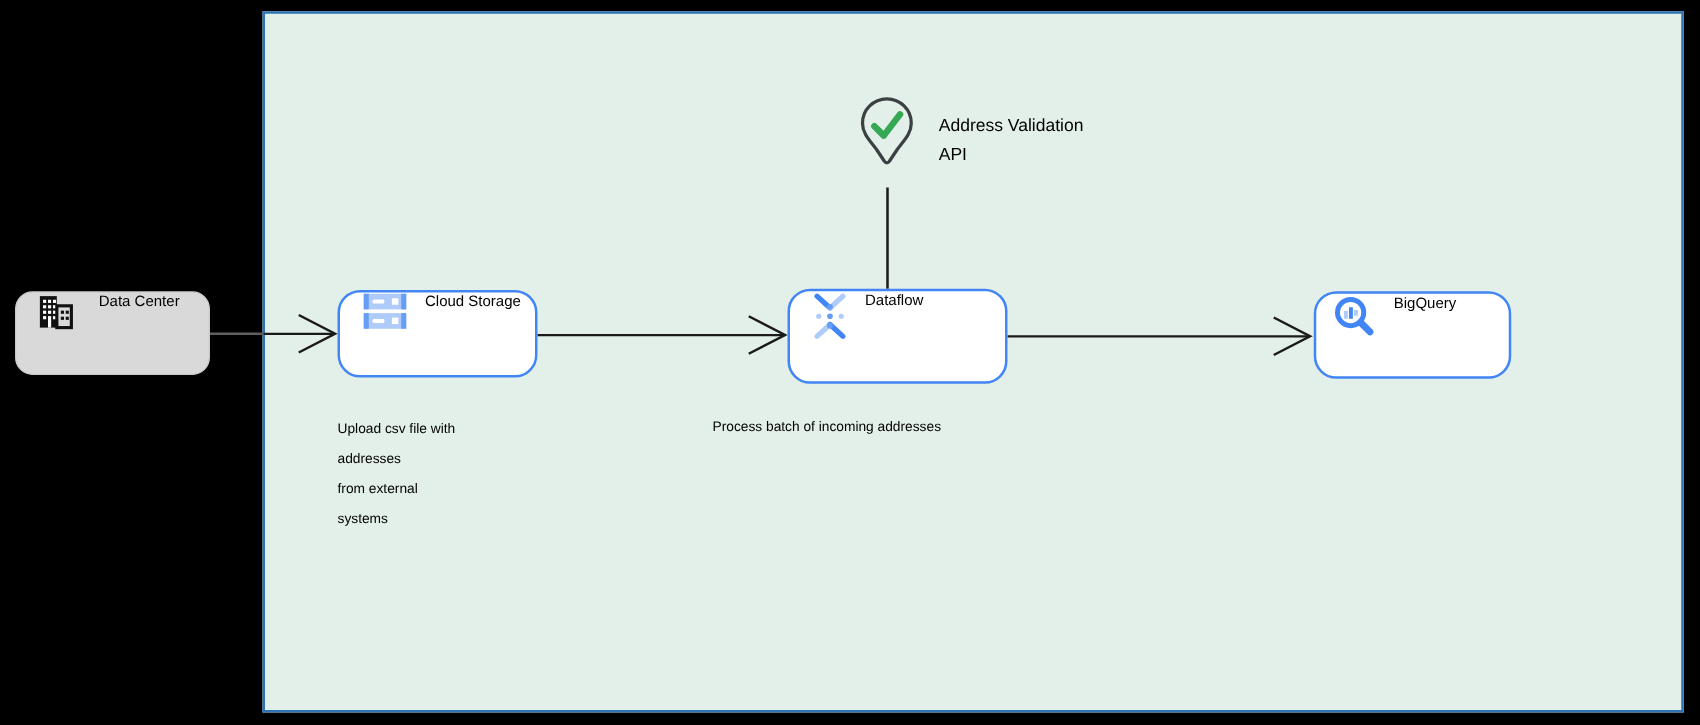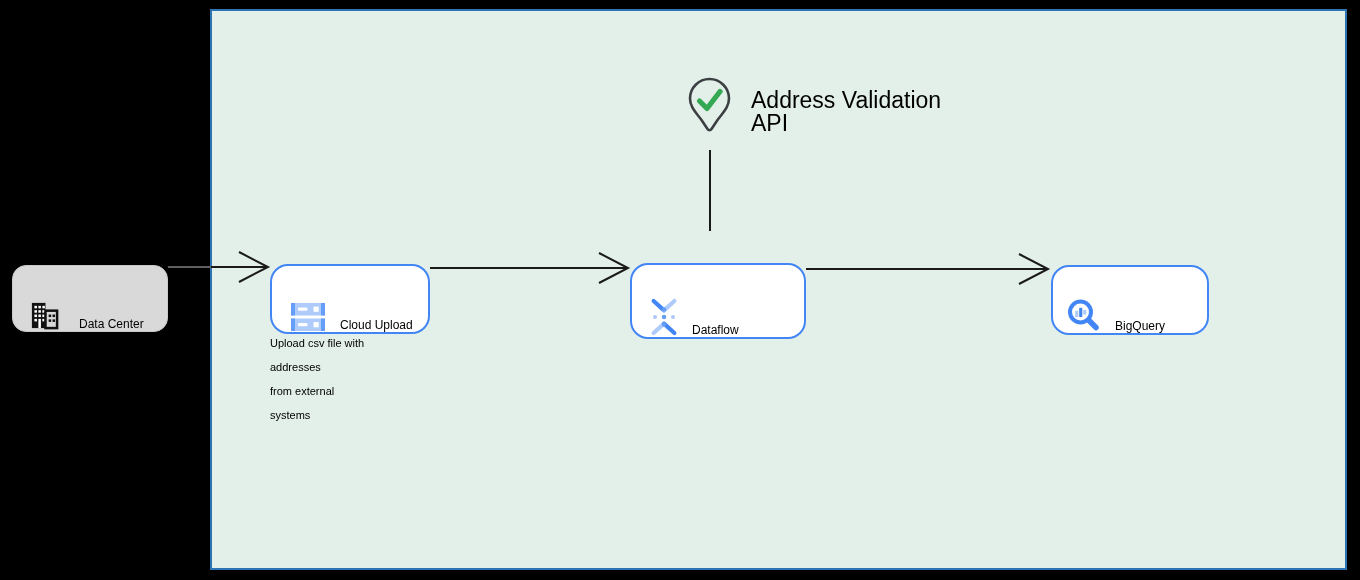--- a/index.html
+++ b/index.html
@@ -8,34 +8,34 @@
     --arrow:#1a1a1a; --arrow_dim:#5f5f5f; --pin_outline:#3c4043; --check_green:#34a853;
     --text:#000000;
   }
   *{margin:0;padding:0;box-sizing:border-box;}
   html,body{width:1360px;height:580px;overflow:hidden;}
   body{background:var(--canvas_bg);font-family:"Liberation Sans",sans-serif;color:var(--text);}
   .canvas{position:relative;width:1360px;height:580px;background:var(--canvas_bg);}
   .zone{position:absolute;left:210px;top:9px;width:1137px;height:561px;
         background:var(--zone_fill);border:2px solid var(--zone_border);}
   .connectors{position:absolute;left:0;top:0;width:1360px;height:580px;pointer-events:none;}
-  .node{position:absolute;display:flex;align-items:flex-end;margin-top:32px;}
+  .node{position:absolute;display:flex;align-items:flex-start;}
   .node .label{font-size:12px;color:var(--text);}
   .external-node{left:12px;top:233px;width:156px;height:67px;background:var(--external_node_fill);
         border:1px solid #c9c9c9;border-radius:14px;padding-left:16px;gap:19px;}
   .gcp-node{background:var(--node_fill);border:2px solid var(--node_border);border-radius:18px;}
   .node-cloud-storage{left:270px;top:232px;width:160px;height:70px;padding-left:18px;gap:14px;}
   .node-dataflow{left:630px;top:231px;width:176px;height:76px;padding-left:15px;gap:11px;}
   .node-bigquery{left:1051px;top:233px;width:158px;height:70px;padding-left:12px;gap:14px;}
   .caption{position:absolute;font-size:11px;line-height:24px;white-space:pre-line;color:var(--text);}
   .caption-cloud-storage{left:270px;top:331px;}
   .caption-dataflow{left:570px;top:330px;}
   .caption-bigquery{left:990px;top:330px;}
   .pin{position:absolute;left:686px;top:76px;width:47px;height:60px;}
-  .api-label{position:absolute;left:751px;top:89px;font-size:23px;line-height:23px;
+  .api-label{position:absolute;left:751px;top:89px;font-size:14px;line-height:23px;
         white-space:pre-line;color:var(--text);}
   .icon{flex:0 0 auto;display:block;}
 </style>
 </head>
 <body>
 
 <div class="canvas">
 
   <div class="zone"></div>
 
@@ -94,21 +94,21 @@
         <rect x="23.5" y="4.6" width="5.2" height="5.2" fill="#fff"></rect>
       </g>
       <g>
         <rect x="1" y="16.5" width="34" height="12.5" fill="#aecbfa"></rect>
         <rect x="1" y="16.5" width="4" height="12.5" fill="#669df6"></rect>
         <rect x="31" y="16.5" width="4" height="12.5" fill="#669df6"></rect>
         <rect x="8" y="21.1" width="9.5" height="3.2" rx="1.2" fill="#fff"></rect>
         <rect x="23.5" y="20.1" width="5.2" height="5.2" fill="#fff"></rect>
       </g>
     </svg>
-    <span class="label">Cloud Upload</span>
+    <span class="label">Cloud Storage</span>
   </div>
 
   <div class="node gcp-node node-bigquery">
     <svg class="icon" width="36" height="36" viewBox="0 0 36 36">
       <circle cx="15.5" cy="15" r="10.5" fill="#fff" stroke="#4285f4" stroke-width="4"></circle>
       <line x1="23.5" y1="23" x2="31" y2="30.5" stroke="#4285f4" stroke-width="5.5" stroke-linecap="round"></line>
       <rect x="10.2" y="13.8" width="3.1" height="6.2" fill="#aecbfa"></rect>
       <rect x="14.2" y="10.8" width="3.1" height="9.2" fill="#4285f4"></rect>
       <rect x="18.2" y="13" width="3.1" height="4.6" fill="#aecbfa"></rect>
     </svg>
@@ -136,14 +136,15 @@
       <polyline points="13.5,25 21,32.5 34,15.5" fill="none" stroke="var(--check_green)" stroke-width="5.2" stroke-linecap="round" stroke-linejoin="round"></polyline>
     </svg>
   </div>
   <div class="api-label">Address Validation
 API</div>
 
   <div class="caption caption-cloud-storage">Upload csv file with
 addresses
 from external
 systems</div>
+  <div class="caption caption-dataflow">Process batch of incoming addresses</div>
 
 </div>
 
 </body></html>

